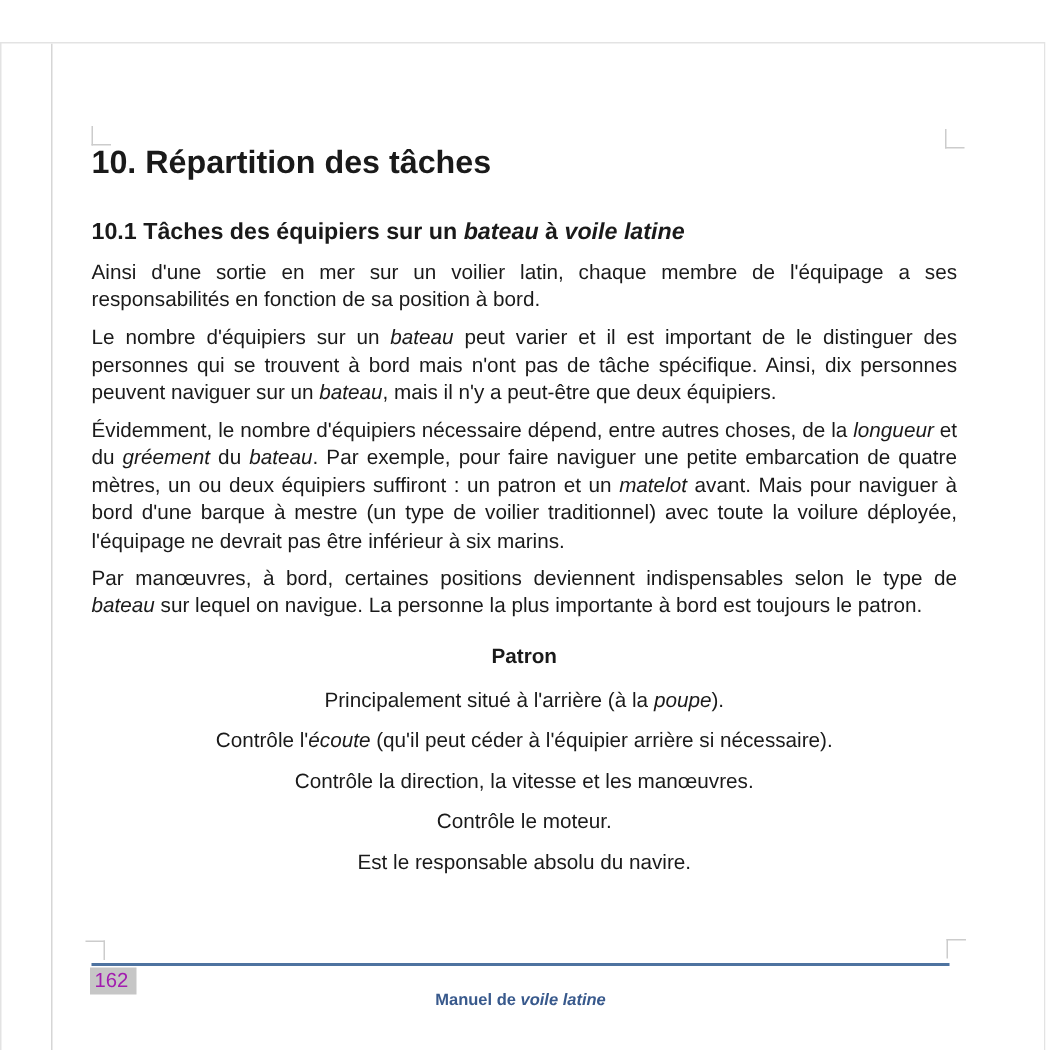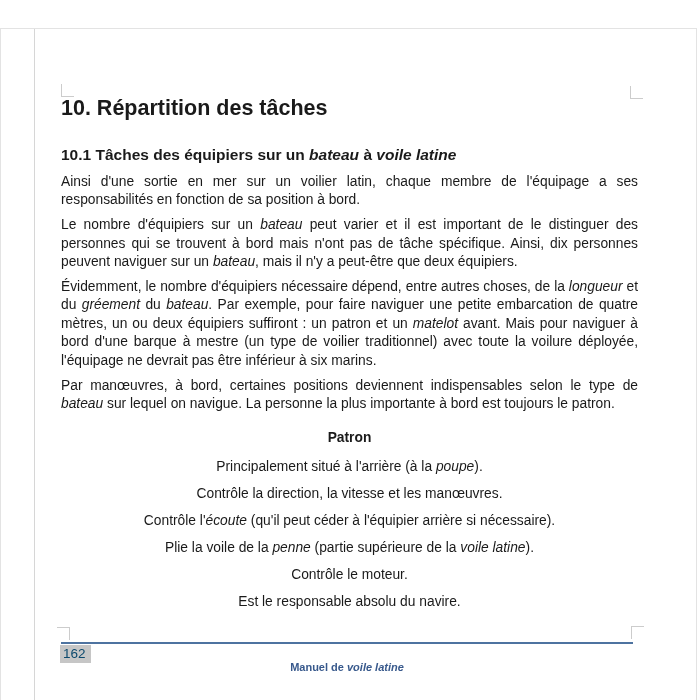--- a/index.html
+++ b/index.html
@@ -24,21 +24,21 @@
   .corner.br{left:630px;top:597px;border-top:1px solid var(--mark);border-left:1px solid var(--mark);}
   .text-area{position:absolute;left:60px;top:66px;width:577px;}
   h1.doc-title{font-size:21.5px;line-height:1.25;margin:0 0 23px 0;font-weight:bold;}
   h2.section-heading{font-size:15.5px;line-height:1.3;margin:0 0 8px 0;font-weight:bold;}
   p.body-par{font-size:13.8px;line-height:18.4px;margin:0 0 6.5px 0;text-align:justify;}
   .role-heading{font-size:13.8px;line-height:18.4px;font-weight:bold;text-align:center;margin:16px 0 10px 0;}
   .role-line{font-size:13.8px;line-height:18.4px;text-align:center;margin:0 0 8.6px 0;}
   .footer-rule{position:absolute;left:60px;top:613px;width:572px;height:2px;background:var(--footer_rule);}
   .page-number-field{
     position:absolute;left:59px;top:616px;background:var(--field_bg);
-    font-size:13.5px;line-height:17px;padding:0 5px 1px 3px;color:#0c4a6e;
+    font-size:13.5px;line-height:17px;padding:0 5px 1px 3px;color:#a21caf;
   }
   .footer-center{
     position:absolute;left:60px;top:632px;width:572px;text-align:center;
     color:var(--footer_text);font-size:11px;font-weight:bold;
   }
   i{font-style:italic;}
 </style>
 </head>
 <body>
 
@@ -57,23 +57,22 @@
     <h2 class="section-heading"><span>10.1 Tâches des équipiers sur un </span><i>bateau</i><span> à </span><i>voile latine</i></h2>
 
     <p class="body-par"><span>Ainsi d'une sortie en mer sur un voilier latin, chaque membre de l'équipage a ses responsabilités en fonction de sa position à bord.</span></p>
     <p class="body-par"><span>Le nombre d'équipiers sur un </span><i>bateau</i><span> peut varier et il est important de le distinguer des personnes qui se trouvent à bord mais n'ont pas de tâche spécifique. Ainsi, dix personnes peuvent naviguer sur un </span><i>bateau</i><span>, mais il n'y a peut-être que deux équipiers.</span></p>
     <p class="body-par"><span>Évidemment, le nombre d'équipiers nécessaire dépend, entre autres choses, de la </span><i>longueur</i><span> et du </span><i>gréement</i><span> du </span><i>bateau</i><span>. Par exemple, pour faire naviguer une petite embarcation de quatre mètres, un ou deux équipiers suffiront : un patron et un </span><i>matelot</i><span> avant. Mais pour naviguer à bord d'une barque à mestre (un type de voilier traditionnel) avec toute la voilure déployée, l'équipage ne devrait pas être inférieur à six marins.</span></p>
     <p class="body-par"><span>Par manœuvres, à bord, certaines positions deviennent indispensables selon le type de </span><i>bateau</i><span> sur lequel on navigue. La personne la plus importante à bord est toujours le patron.</span></p>
 
     <div class="role-heading">Patron</div>
 
     <div class="role-line"><span>Principalement situé à l'arrière (à la </span><i>poupe</i><span>).</span></div>
+    <div class="role-line"><span>Contrôle l'</span><i>écoute</i><span> (qu'il peut céder à l'équipier arrière si nécessaire).</span></div>
     <div class="role-line"><span>Contrôle la direction, la vitesse et les manœuvres.</span></div>
-    <div class="role-line"><span>Contrôle l'</span><i>écoute</i><span> (qu'il peut céder à l'équipier arrière si nécessaire).</span></div>
-    <div class="role-line"><span>Plie la voile de la </span><i>penne</i><span> (partie supérieure de la </span><i>voile latine</i><span>).</span></div>
     <div class="role-line"><span>Contrôle le moteur.</span></div>
     <div class="role-line"><span>Est le responsable absolu du navire.</span></div>
   </div>
 
   <div class="footer-rule"></div>
   <span class="page-number-field">162</span>
   <div class="footer-center"><span>Manuel de </span><i>voile latine</i></div>
 
 </div>
 

